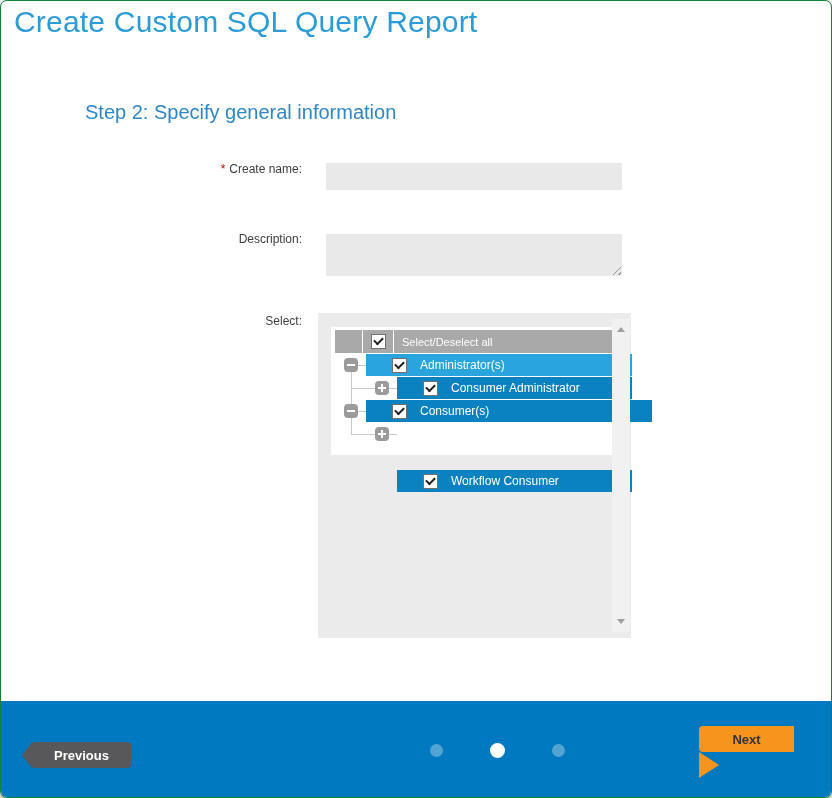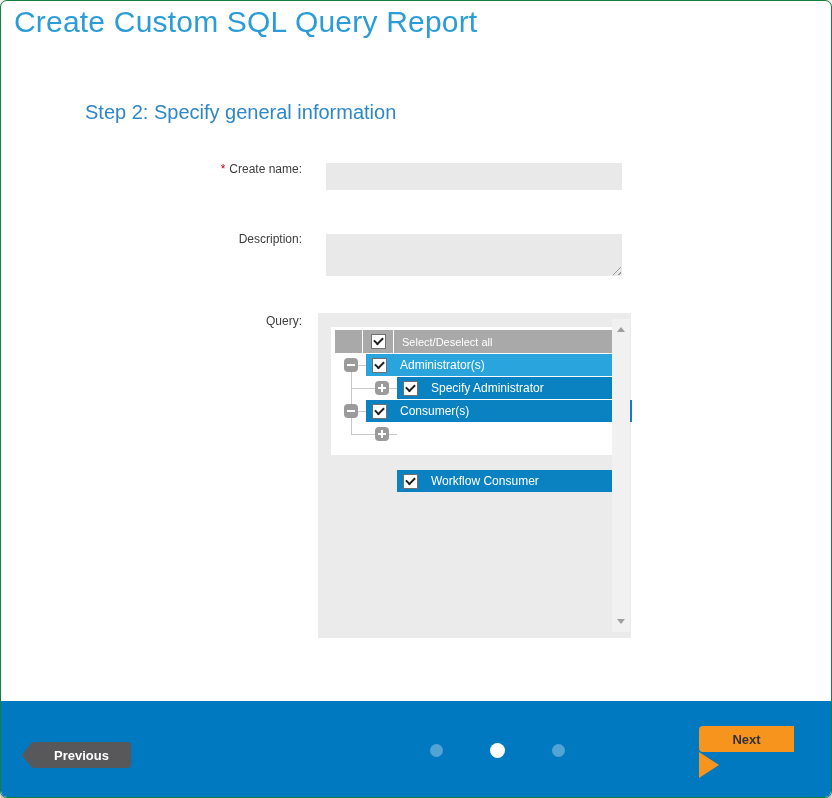--- a/index.html
+++ b/index.html
@@ -52,21 +52,21 @@
   .checkbox {
     width:15px; height:15px; background:#fff; border:1px solid #707070;
     box-sizing:border-box; position:relative; flex:0 0 auto;
   }
   .checkbox.checked::after {
     content:""; position:absolute; left:2px; top:2px; width:7px; height:4px;
     border-left:2px solid #1f1f1f; border-bottom:2px solid #1f1f1f; transform:rotate(-45deg);
   }
   .tree-row {
     position:absolute; height:22px; display:flex; align-items:center;
-    background:var(--row_blue,#0A82C2); color:#fff; font-size:12px;
+    background:var(--row_blue,#0A82C2); color:#fff; font-size:12px;padding-left:20px;
   }
   .tree-row.selected { background:var(--row_selected,#2AA4DD); }
   .tree-row .checkbox { margin-left:6px; }
   .row-label { margin-left:13px; white-space:nowrap; }
   #row-0 { left:48px; top:41px;  width:246px; }
   #row-1 { left:79px; top:64px;  width:215px; }
   #row-2 { left:48px; top:87px;  width:266px; }
   #row-3 { left:79px; top:110px; width:215px;margin-top:47px; }
   .expander { position:absolute; width:14px; height:14px; border-radius:4px; background:#9B9B9B; }
   .expander::before { content:""; position:absolute; left:3px; right:3px; top:6px; height:2px; background:#fff; }
@@ -121,21 +121,21 @@
 
   <div class="label-col" style="top:161px"><span class="req">*</span><span>Create name:</span></div>
   <input class="text-input" type="text" value="" style="">
 
   <div class="label-col" style="top:231px"><span>Description:</span></div>
   <div class="textarea-wrap">
     <textarea style=""></textarea>
     <div class="grip"></div>
   </div>
 
-  <div class="label-col" style="top:313px"><span>Query:</span></div>
+  <div class="label-col" style="top:313px"><span>Select:</span></div>
 
   <div class="roles-panel">
     <div class="tree-bg"></div>
 
     <div class="tree-header">
       <div class="th-exp"></div>
       <div class="th-sep"></div>
       <div class="th-check">
         <div class="checkbox checked"></div>
       </div>
@@ -156,21 +156,21 @@
     <div class="expander plus" id="exp-1"></div>
     <div class="expander minus" id="exp-2"></div>
     <div class="expander plus" id="exp-3"></div>
 
     <div class="tree-row selected" id="row-0">
       <div class="checkbox checked"></div>
       <div class="row-label">Administrator(s)</div>
     </div>
     <div class="tree-row" id="row-1">
       <div class="checkbox checked"></div>
-      <div class="row-label">Specify Administrator</div>
+      <div class="row-label">Consumer Administrator</div>
     </div>
     <div class="tree-row" id="row-2">
       <div class="checkbox checked"></div>
       <div class="row-label">Consumer(s)</div>
     </div>
     <div class="tree-row" id="row-3">
       <div class="checkbox checked"></div>
       <div class="row-label">Workflow Consumer</div>
     </div>
 

